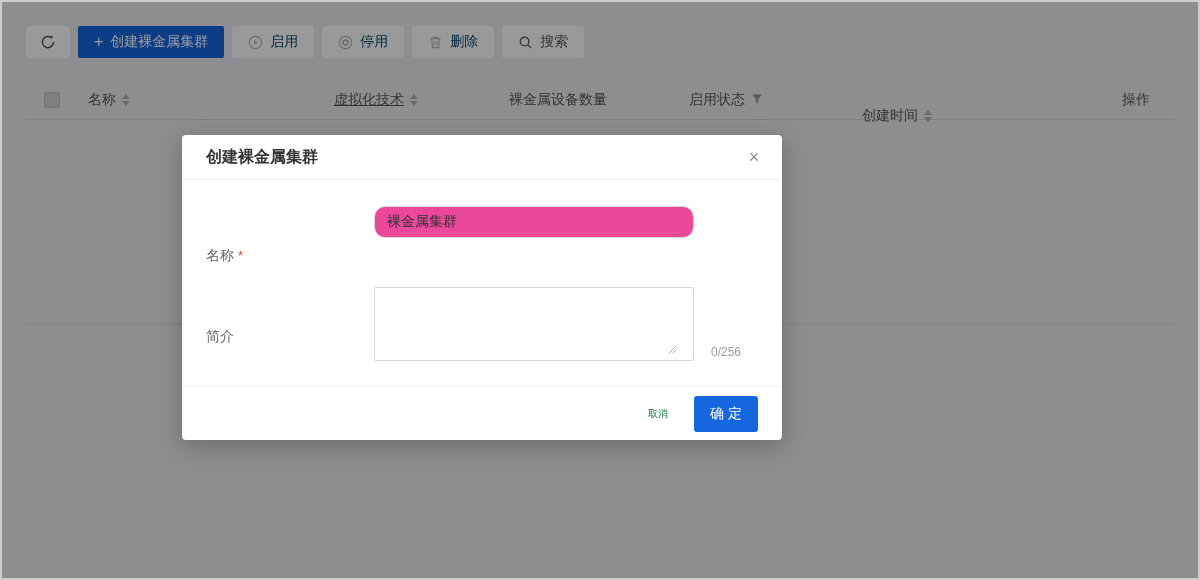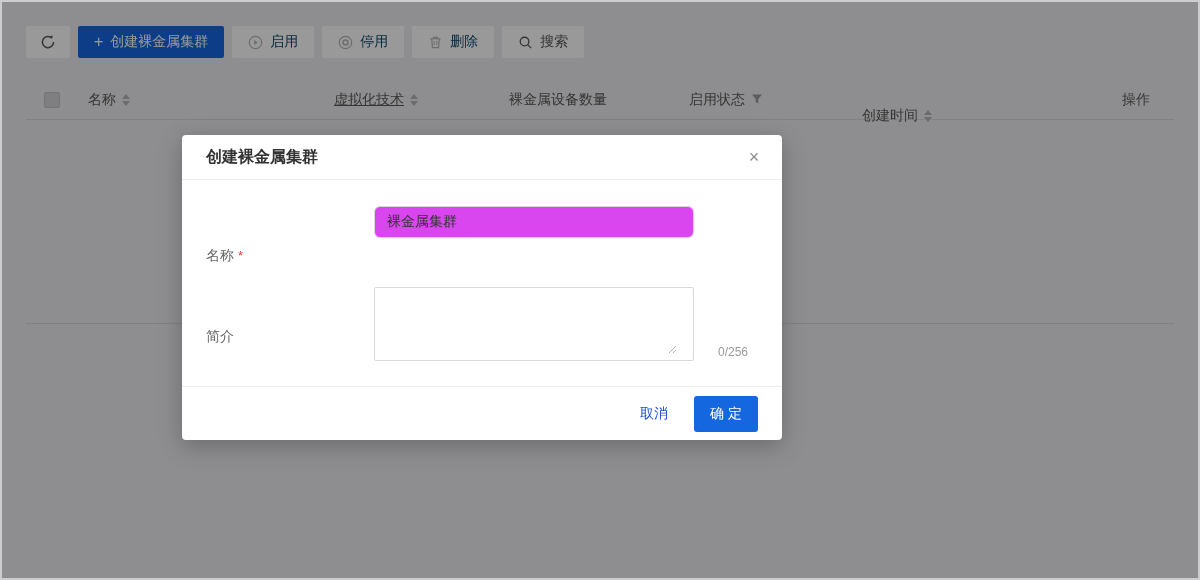--- a/index.html
+++ b/index.html
@@ -78,42 +78,42 @@
   }
   .modal-body { padding:26px 24px 0 24px; }
   .form-row { display:flex; align-items:flex-start; }
   .form-row + .form-row { margin-top:22px; }
   .form-label {
     width:168px; padding-top:6px; font-size:14px; color:#666666;margin-top:35px;
   }
   .required-mark { color:#f23a3a; margin-left:4px; font-size:13px; }
   .text-input {
     width:320px; height:32px; padding:0 12px;
-    border:1px solid #d9d9d9; border-radius:6px;
-    font-size:14px; color:#333333; font-family:inherit; background:#d946ef;
+    border:1px solid #d9d9d9; border-radius:11px;
+    font-size:14px; color:#333333; font-family:inherit; background:#ec4899;
     outline:none;
   }
-  .textarea-wrap { position:relative; display:flex; align-items:flex-end; gap:24px; }
+  .textarea-wrap { position:relative; display:flex; align-items:flex-end; gap:17px; }
   .text-area {
     width:320px; height:74px; padding:6px 12px;
     border:1px solid #d9d9d9; border-radius:2px; resize:none;
     font-size:14px; color:#333333; font-family:inherit; background:#fff;
     outline:none;
   }
   .resize-grip { position:absolute; left:294px; bottom:3px; pointer-events:none; }
   .char-counter { font-size:12px; color:#999999; padding-bottom:2px; }
 
   .modal-footer {
     position:absolute; left:0; right:0; bottom:0; height:54px;
     display:flex; align-items:center; justify-content:flex-end;
     padding-right:24px; border-top:1px solid #efefef;
   }
   .btn-cancel {
-    border:none; background:transparent; color:#1d4ed8;
-    font-size:14px; cursor:pointer; padding:6px 4px; font-family:inherit;
+    border:none; background:transparent; color:#15803d;
+    font-size:10px; cursor:pointer; padding:6px 4px; font-family:inherit;
   }
   .btn-ok {
     margin-left:22px; width:64px; height:36px; border:none; border-radius:3px;
     background:#1567e0; color:#ffffff; font-size:14px; letter-spacing:4px;
     padding-left:4px; cursor:pointer; font-family:inherit;
   }
 </style>
 </head>
 <body>
 

